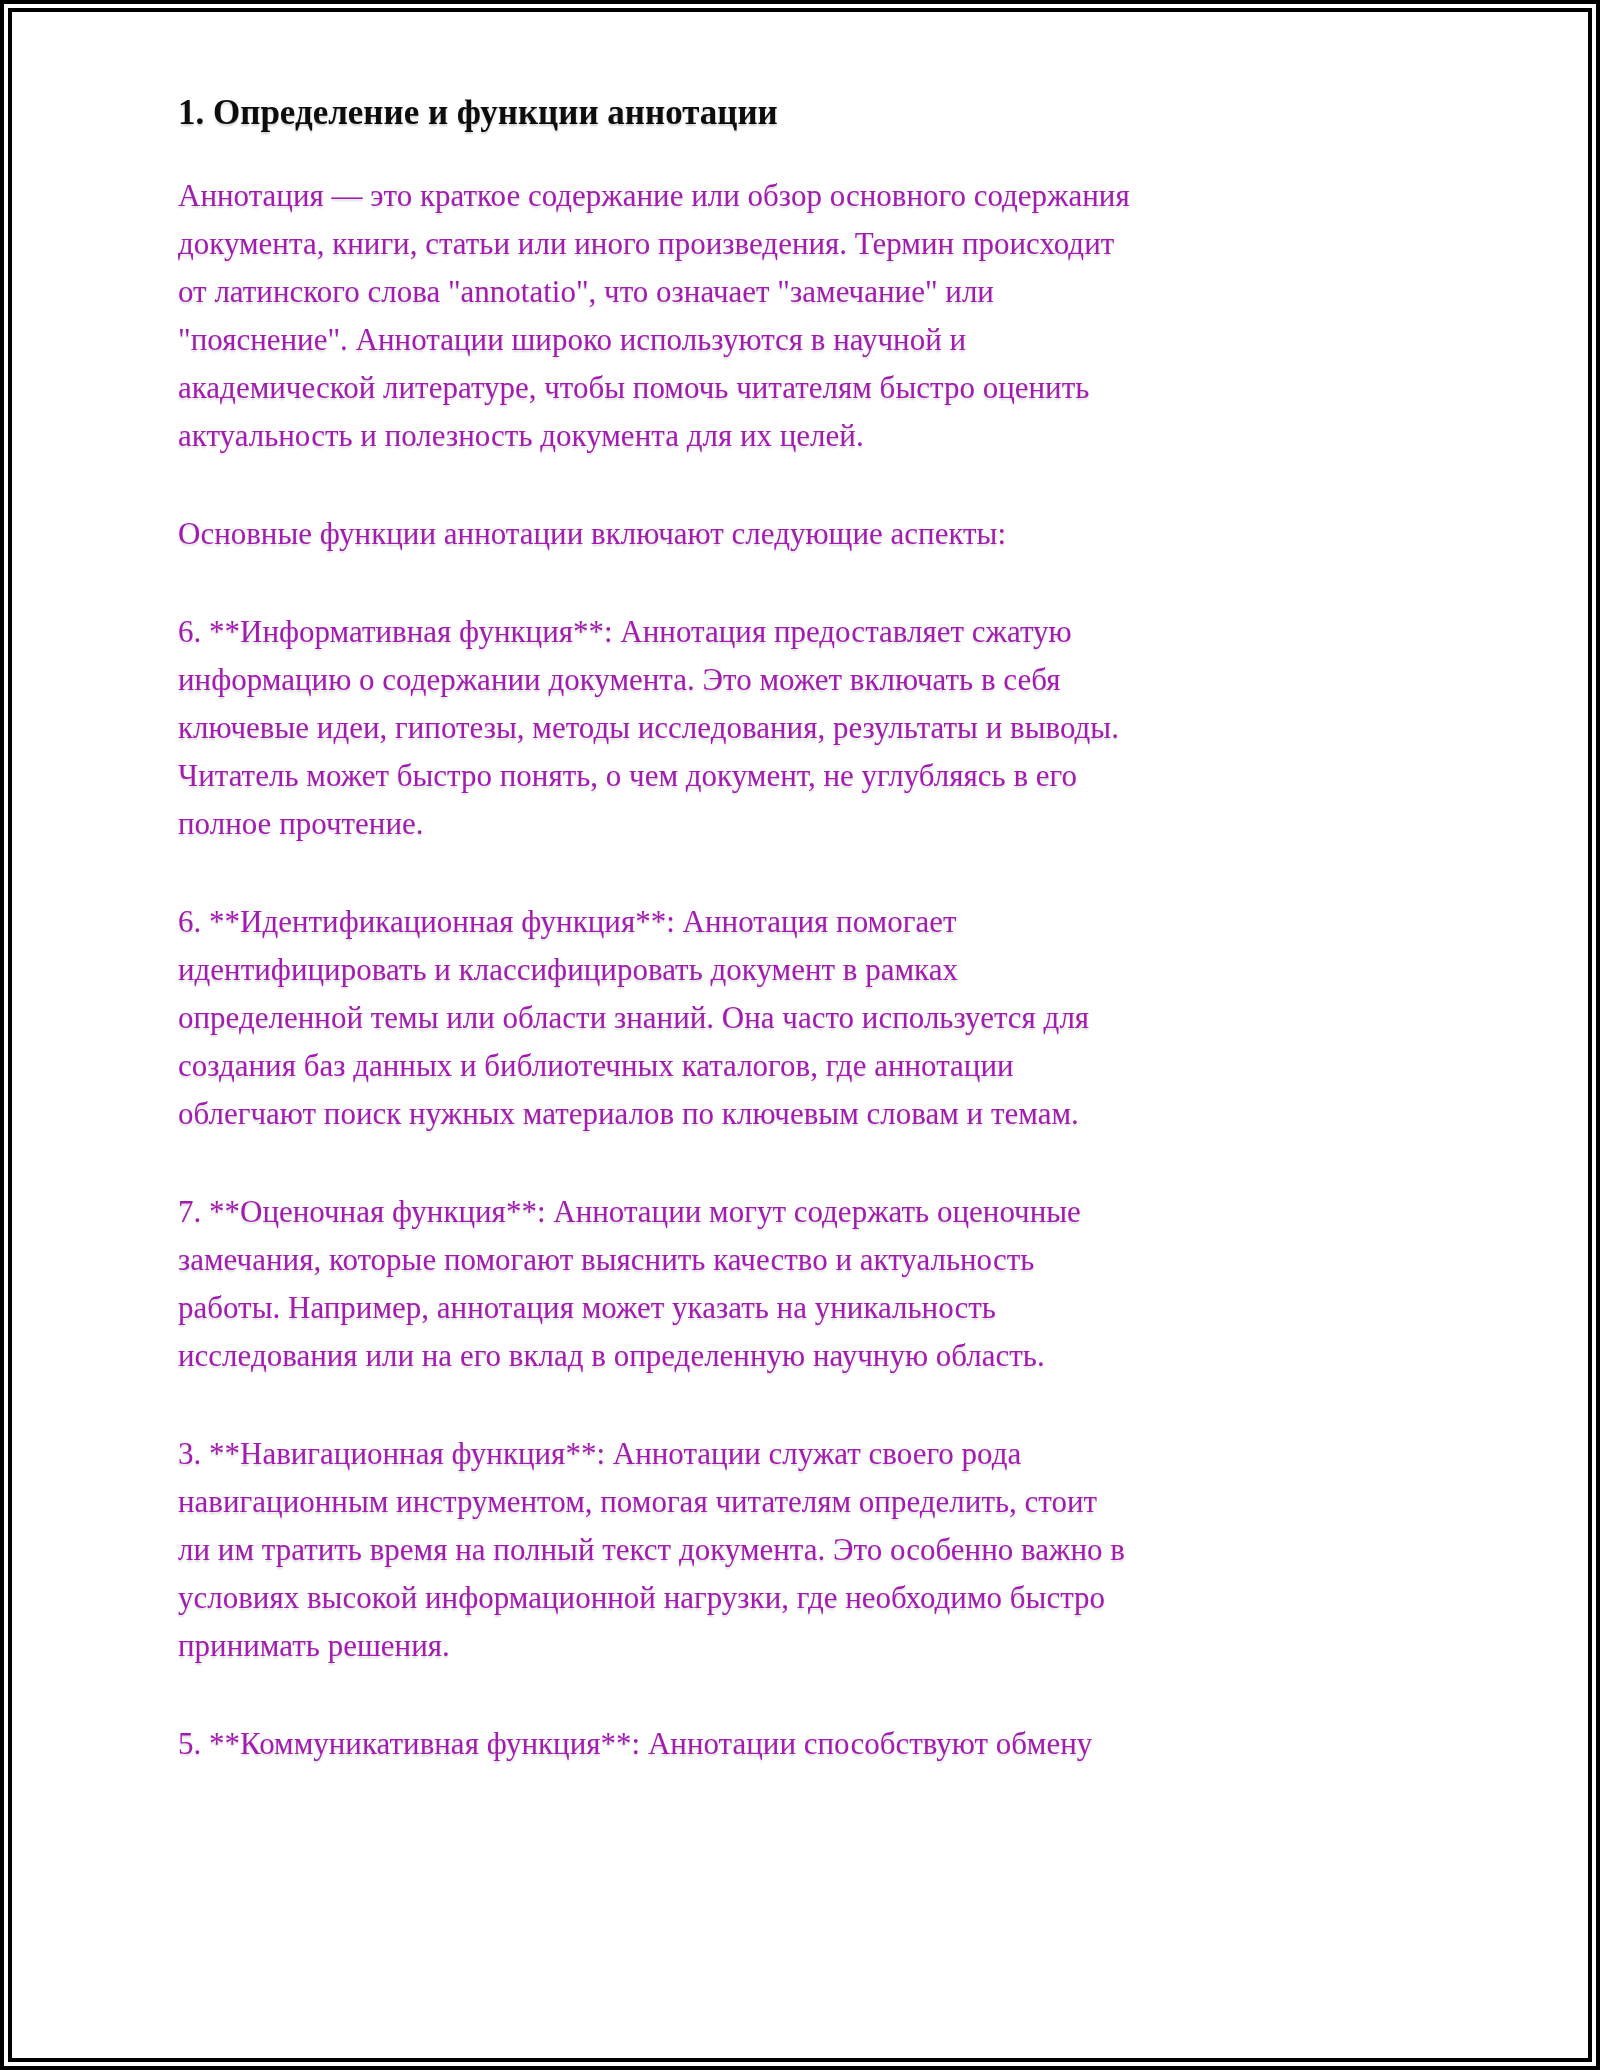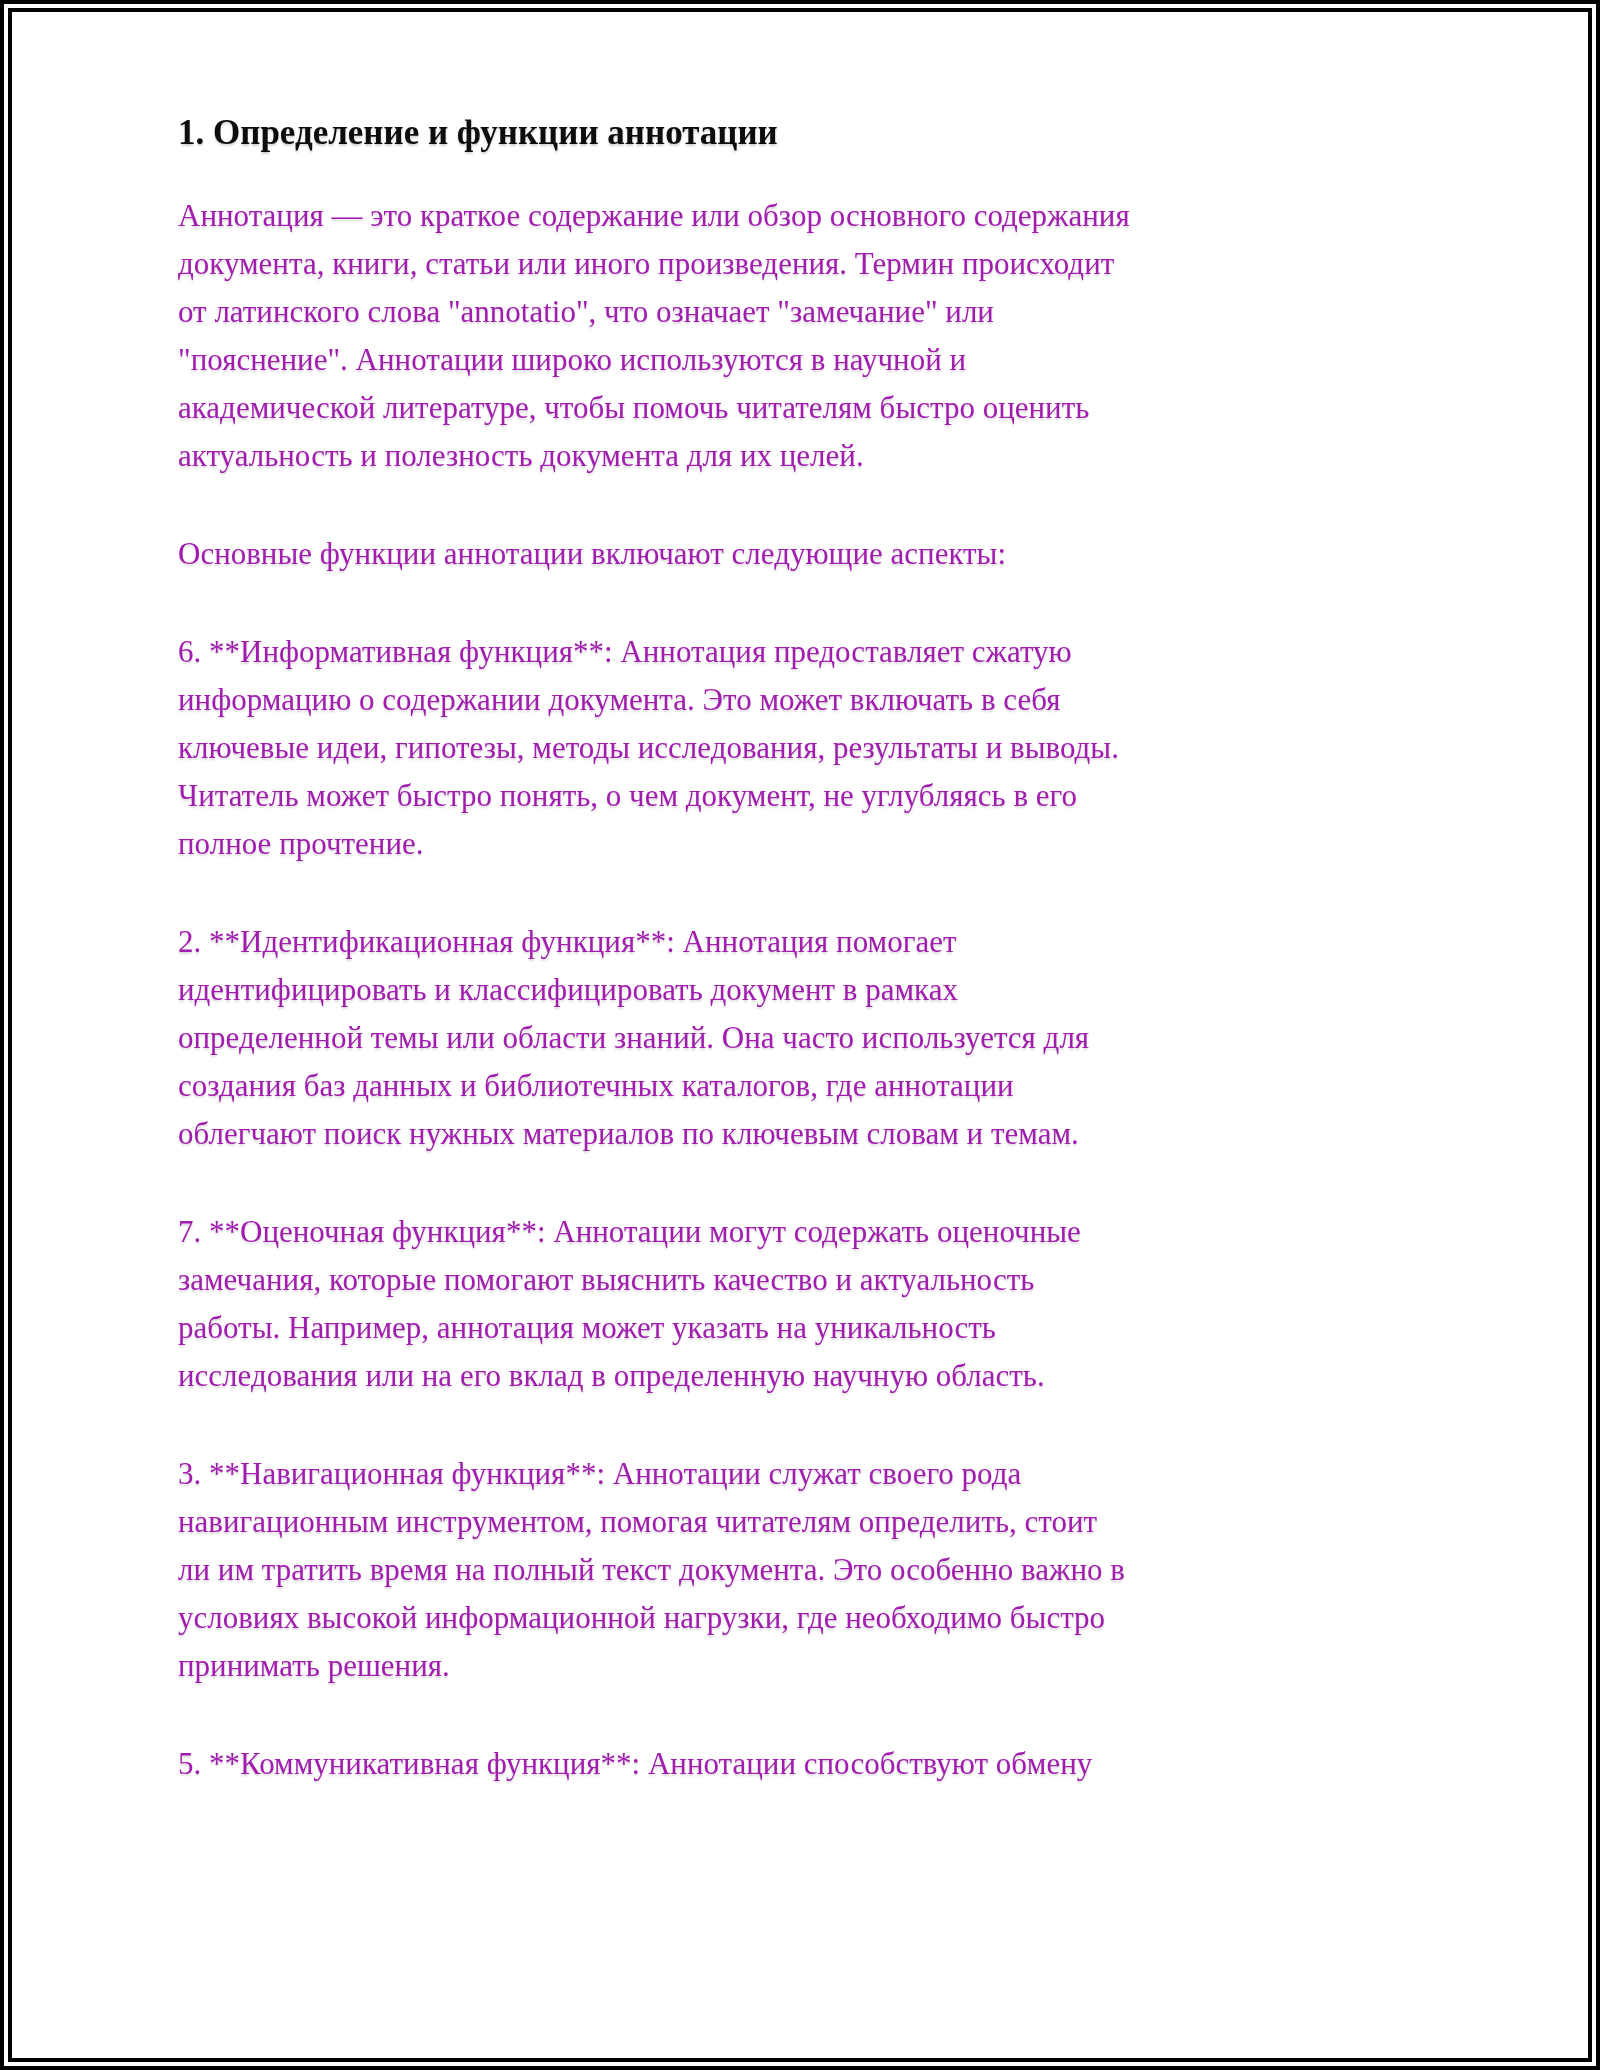--- a/index.html
+++ b/index.html
@@ -24,21 +24,21 @@
   }
   .frame-inner {
     width: 100%;
     height: 100%;
     border: 4px solid #000000;
     box-sizing: border-box;
     background: #ffffff;
     overflow: hidden;
   }
   .sheet {
-    padding: 100px 150px 0 166px;
+    padding: 80px 150px 0 166px;
     box-sizing: border-box;
   }
   .doc-heading {
     margin: 0 0 38px 0;
     font-size: 35px;
     line-height: 42px;
     font-weight: bold;
     color: #0d0d0d;
     text-shadow: 0 2px 2px rgba(0,0,0,0.18);
     white-space: pre;
@@ -72,21 +72,21 @@
 актуальность и полезность документа для их целей.</p>
 
       <p class="doc-paragraph">Основные функции аннотации включают следующие аспекты:</p>
 
       <p class="doc-paragraph">6. **Информативная функция**: Аннотация предоставляет сжатую
 информацию о содержании документа. Это может включать в себя
 ключевые идеи, гипотезы, методы исследования, результаты и выводы.
 Читатель может быстро понять, о чем документ, не углубляясь в его
 полное прочтение.</p>
 
-      <p class="doc-paragraph">2. **Идентификационная функция**: Аннотация помогает
+      <p class="doc-paragraph">6. **Идентификационная функция**: Аннотация помогает
 идентифицировать и классифицировать документ в рамках
 определенной темы или области знаний. Она часто используется для
 создания баз данных и библиотечных каталогов, где аннотации
 облегчают поиск нужных материалов по ключевым словам и темам.</p>
 
       <p class="doc-paragraph">7. **Оценочная функция**: Аннотации могут содержать оценочные
 замечания, которые помогают выяснить качество и актуальность
 работы. Например, аннотация может указать на уникальность
 исследования или на его вклад в определенную научную область.</p>
 

